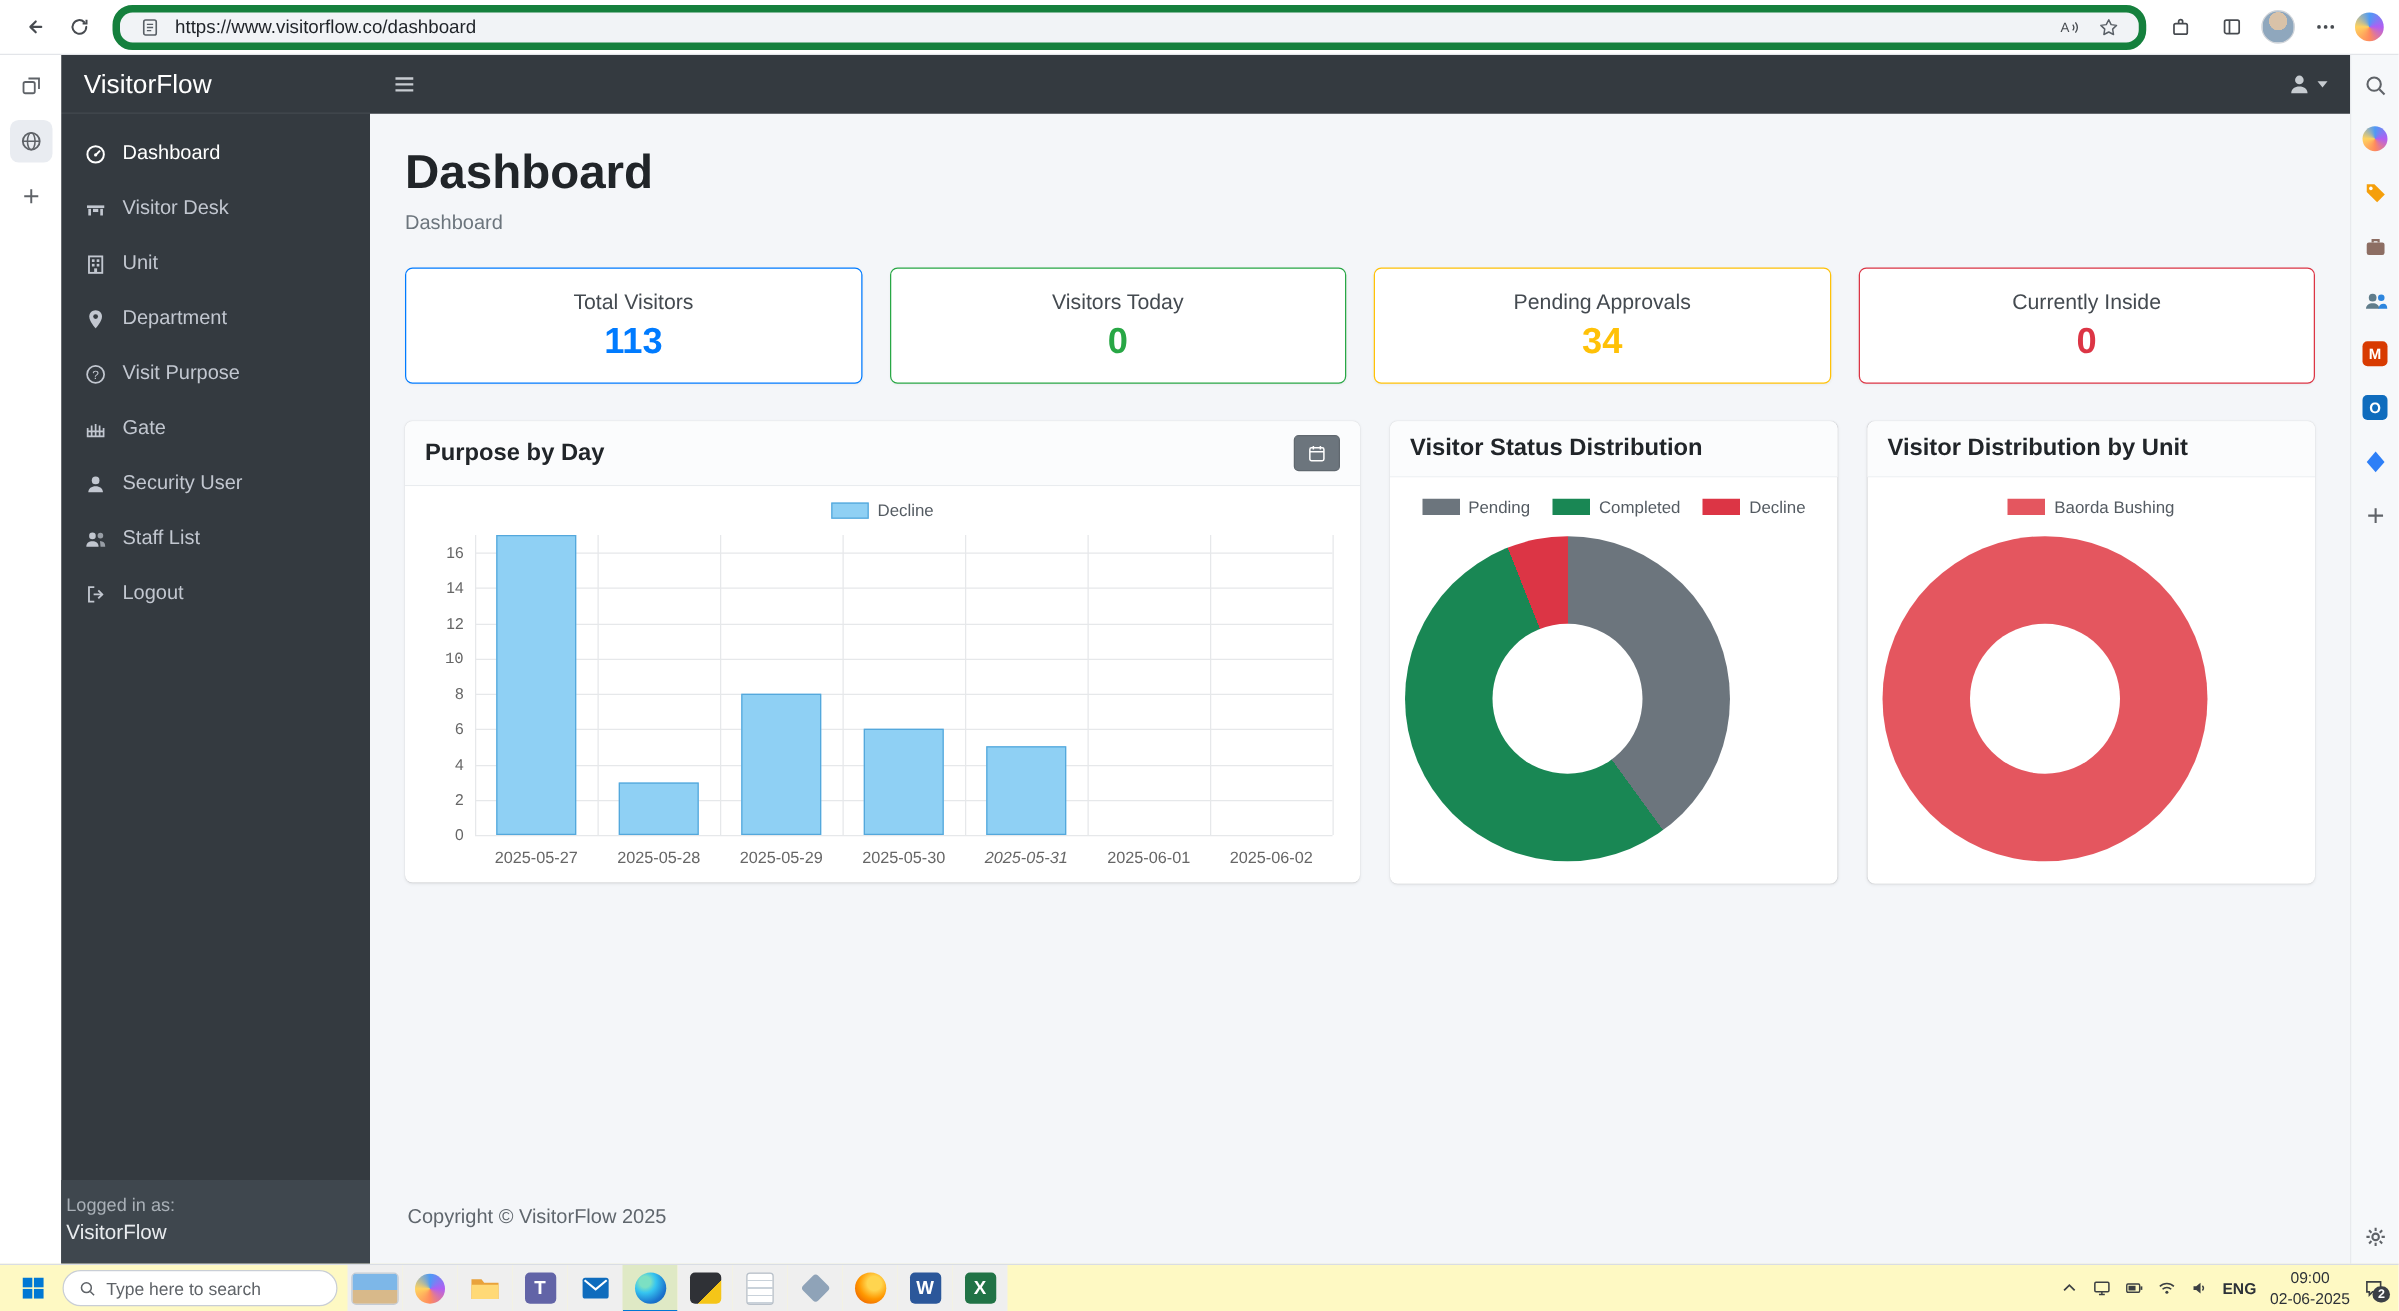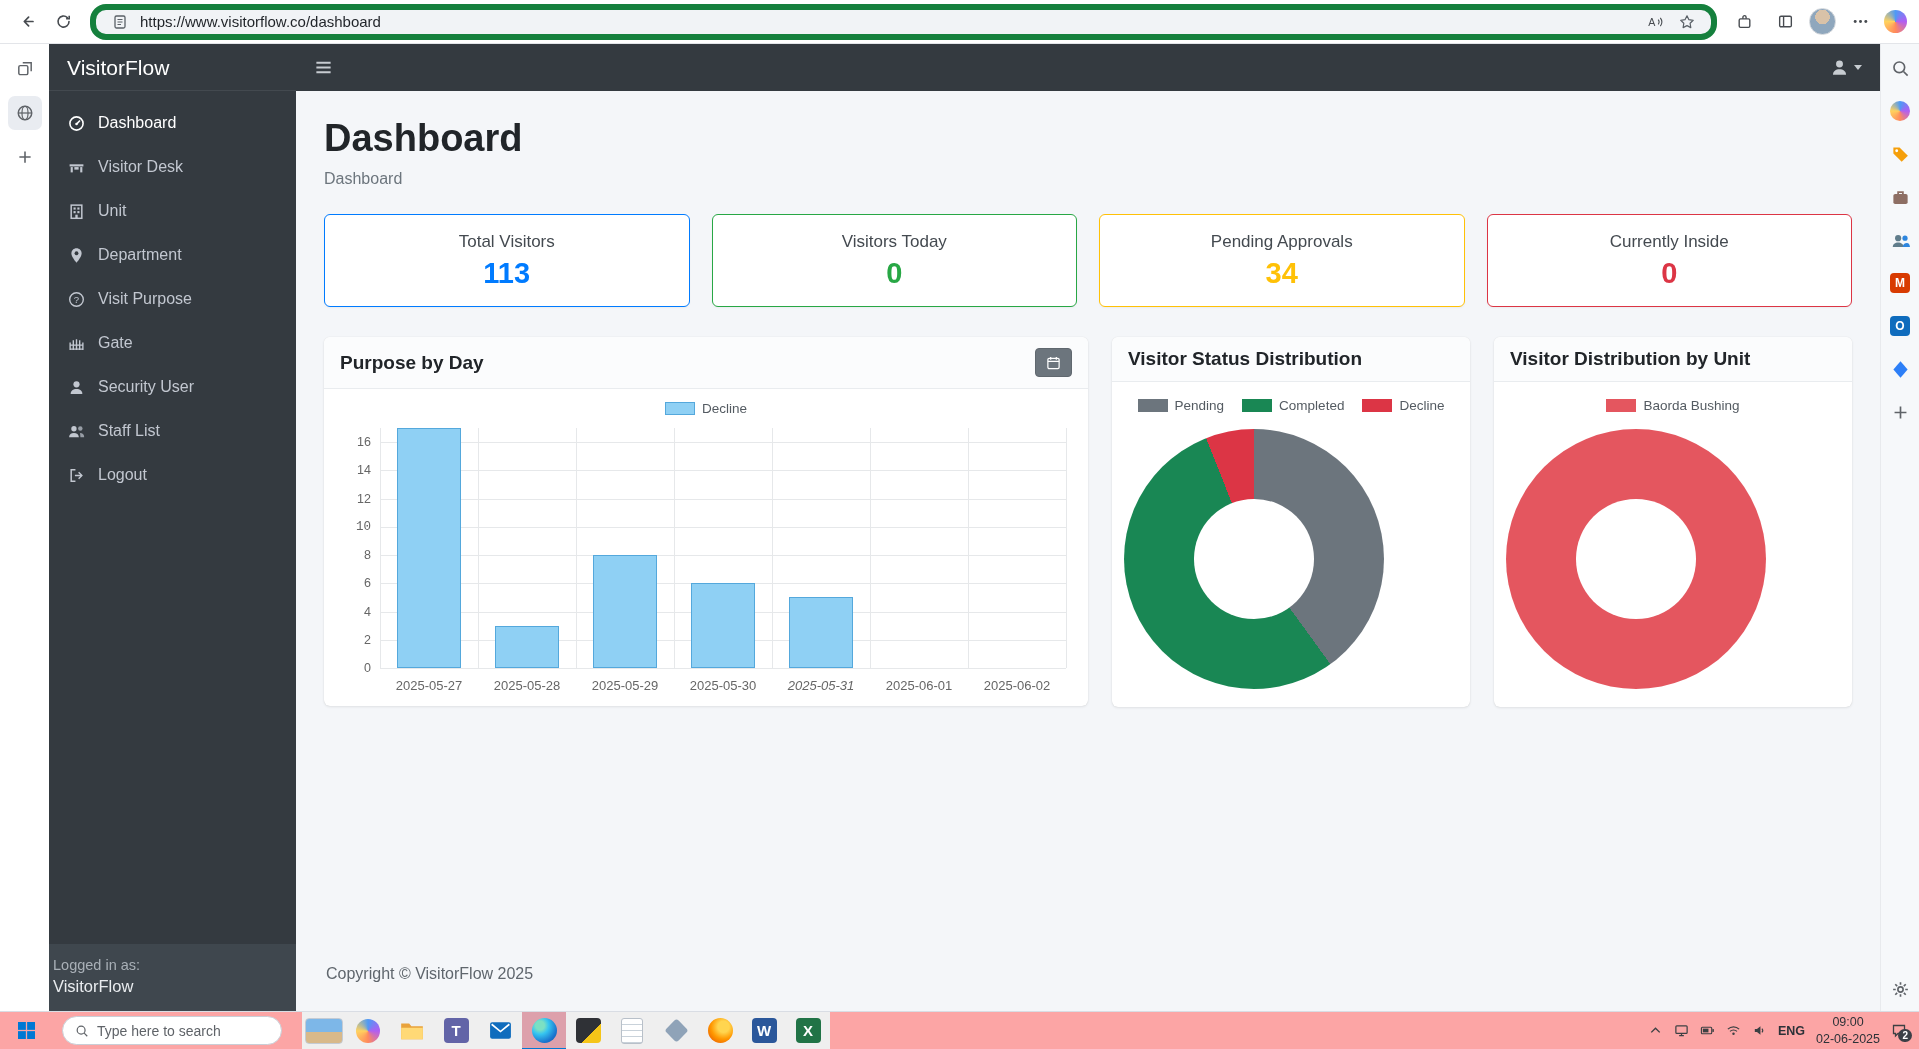--- a/index.html
+++ b/index.html
@@ -82,21 +82,21 @@
 .grid-v{position:absolute;width:1px;background:#e6e8ea}
 .ytick{position:absolute;text-align:right;font-size:12.5px;color:#666;line-height:16px}
 .xtick{position:absolute;bottom:1px;text-align:center;font-size:13px;color:#666}
 .bar{position:absolute;border:1px solid}
 .donut-wrap{padding:12px 12px 18px;display:flex;flex-direction:column;}
 .donut{width:260px;height:260px;border-radius:50%;position:relative;margin-top:10px}
 .donut .hole{position:absolute;inset:27%;background:#fff;border-radius:50%}
 .copyright{margin-top:auto;font-size:16px;color:#5f666d;padding:10px 2px 14px}
 
 
-.taskbar{flex:0 0 38px;height:38px;background:#fca5a5;border-top:1px solid #d9dde4;display:flex;align-items:center;padding:0 4px;gap:14px}
+.taskbar{flex:0 0 38px;height:38px;background:#fef9c3;border-top:1px solid #d9dde4;display:flex;align-items:center;padding:0 4px;gap:2px}
 .tb-btn{width:44px;height:38px;border:none;background:transparent;display:flex;align-items:center;justify-content:center;cursor:pointer}
 .tsearch{width:220px;height:29px;background:#fff;border:1px solid #c9ced6;border-radius:15px;display:flex;align-items:center;gap:8px;padding:0 12px;color:#5f6368;font-size:14px;cursor:text}
 .tsearch svg{width:14px;height:14px;flex:0 0 auto}
 .task-icons{display:flex;align-items:center;margin-left:6px}
 .task-cell{width:44px;height:38px;display:flex;align-items:center;justify-content:center;cursor:pointer;position:relative}
 .task-cell.open{background:rgba(0,120,215,.12);box-shadow:inset 0 -2px 0 #0078d4}
 .ti-sq{width:25px;height:25px;border-radius:4px;color:#fff;font-weight:700;display:flex;align-items:center;justify-content:center;font-size:15px}
 .ti-copilot{width:24px;height:24px;border-radius:50%;background:conic-gradient(#4e9af5,#b15ef2,#ff8a5c,#ffd25e,#4e9af5)}
 .ti-edge{width:25px;height:25px;border-radius:50%;background:radial-gradient(circle at 32% 30%,#7ce0c3 0 18%,#36c5f0 36%,#1b74ce 70%,#0c59a4 100%)}
 .ti-firefox{width:25px;height:25px;border-radius:50%;background:radial-gradient(circle at 62% 35%,#ffd54f 0 25%,#ff9800 55%,#e65100 95%)}

